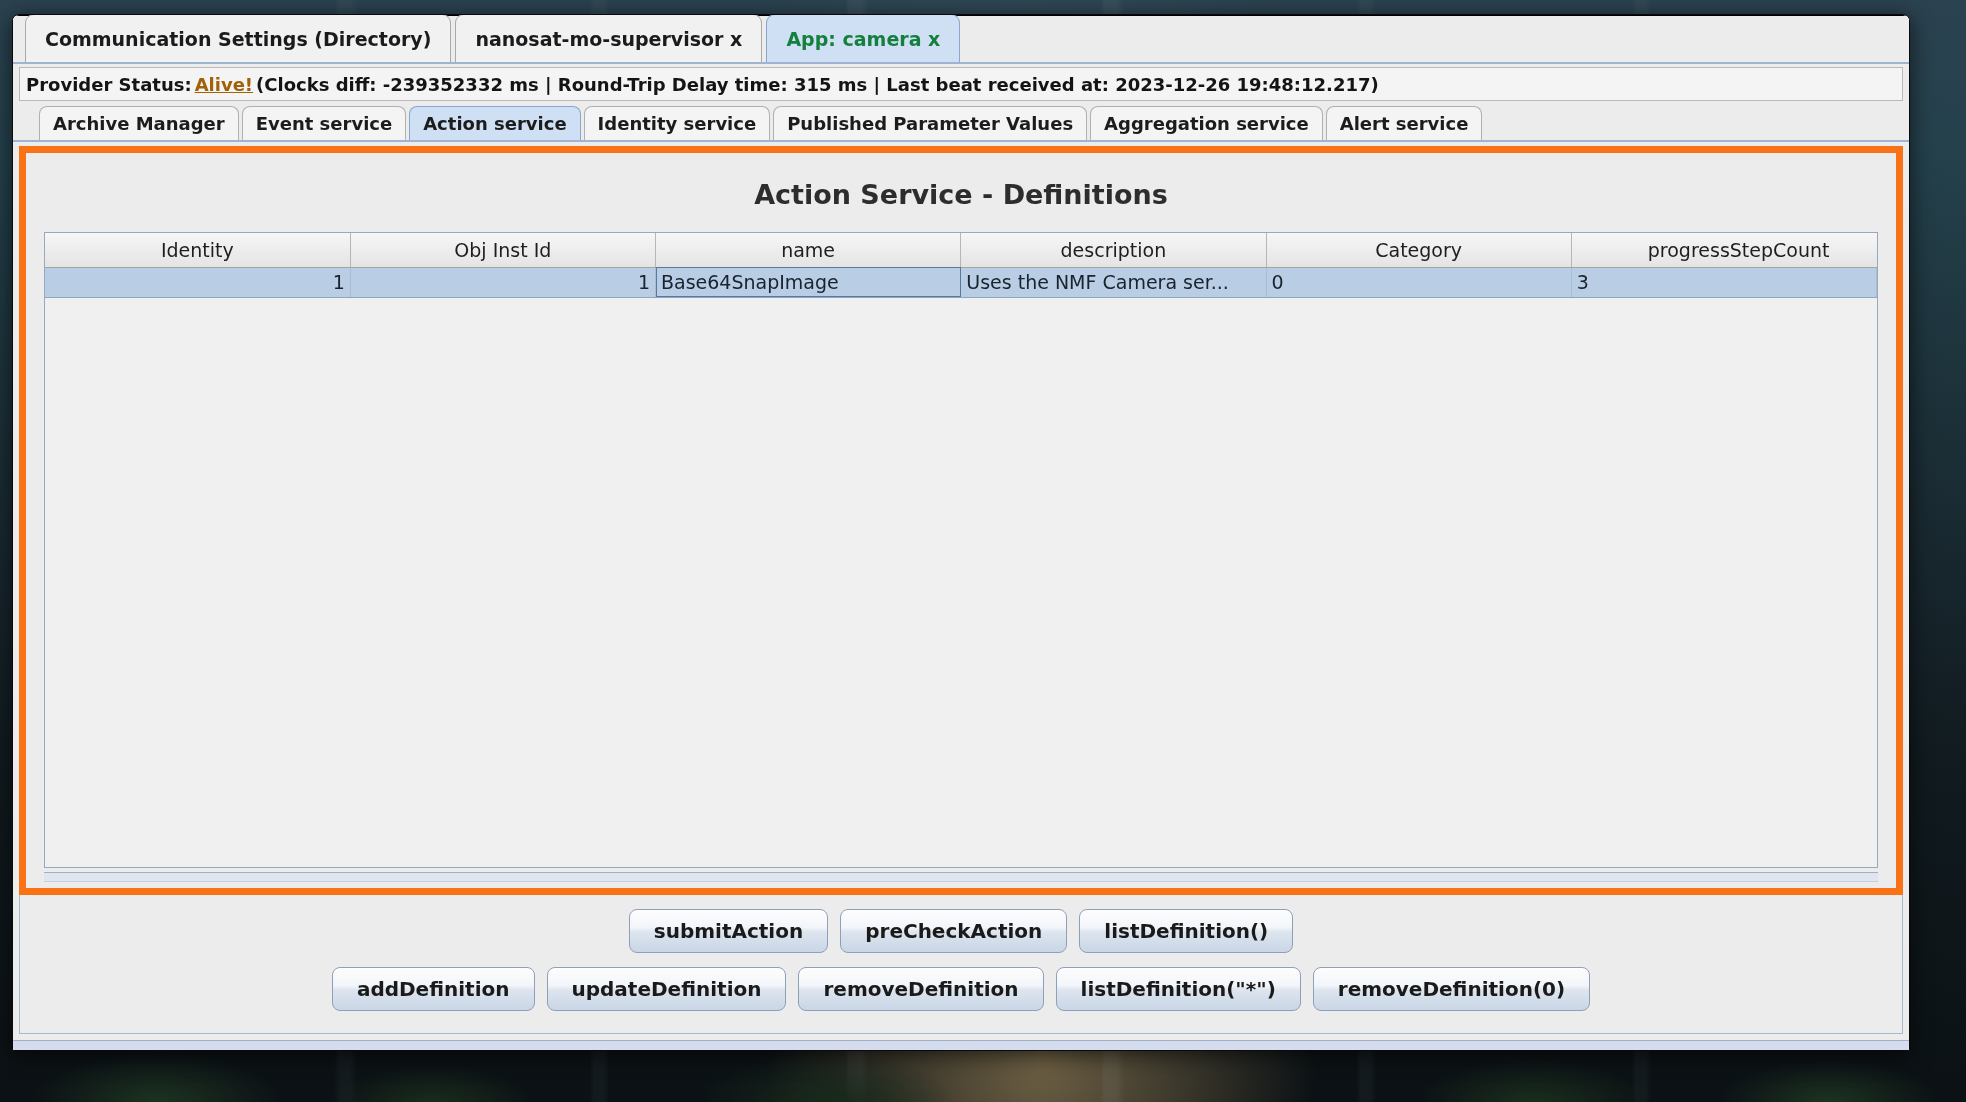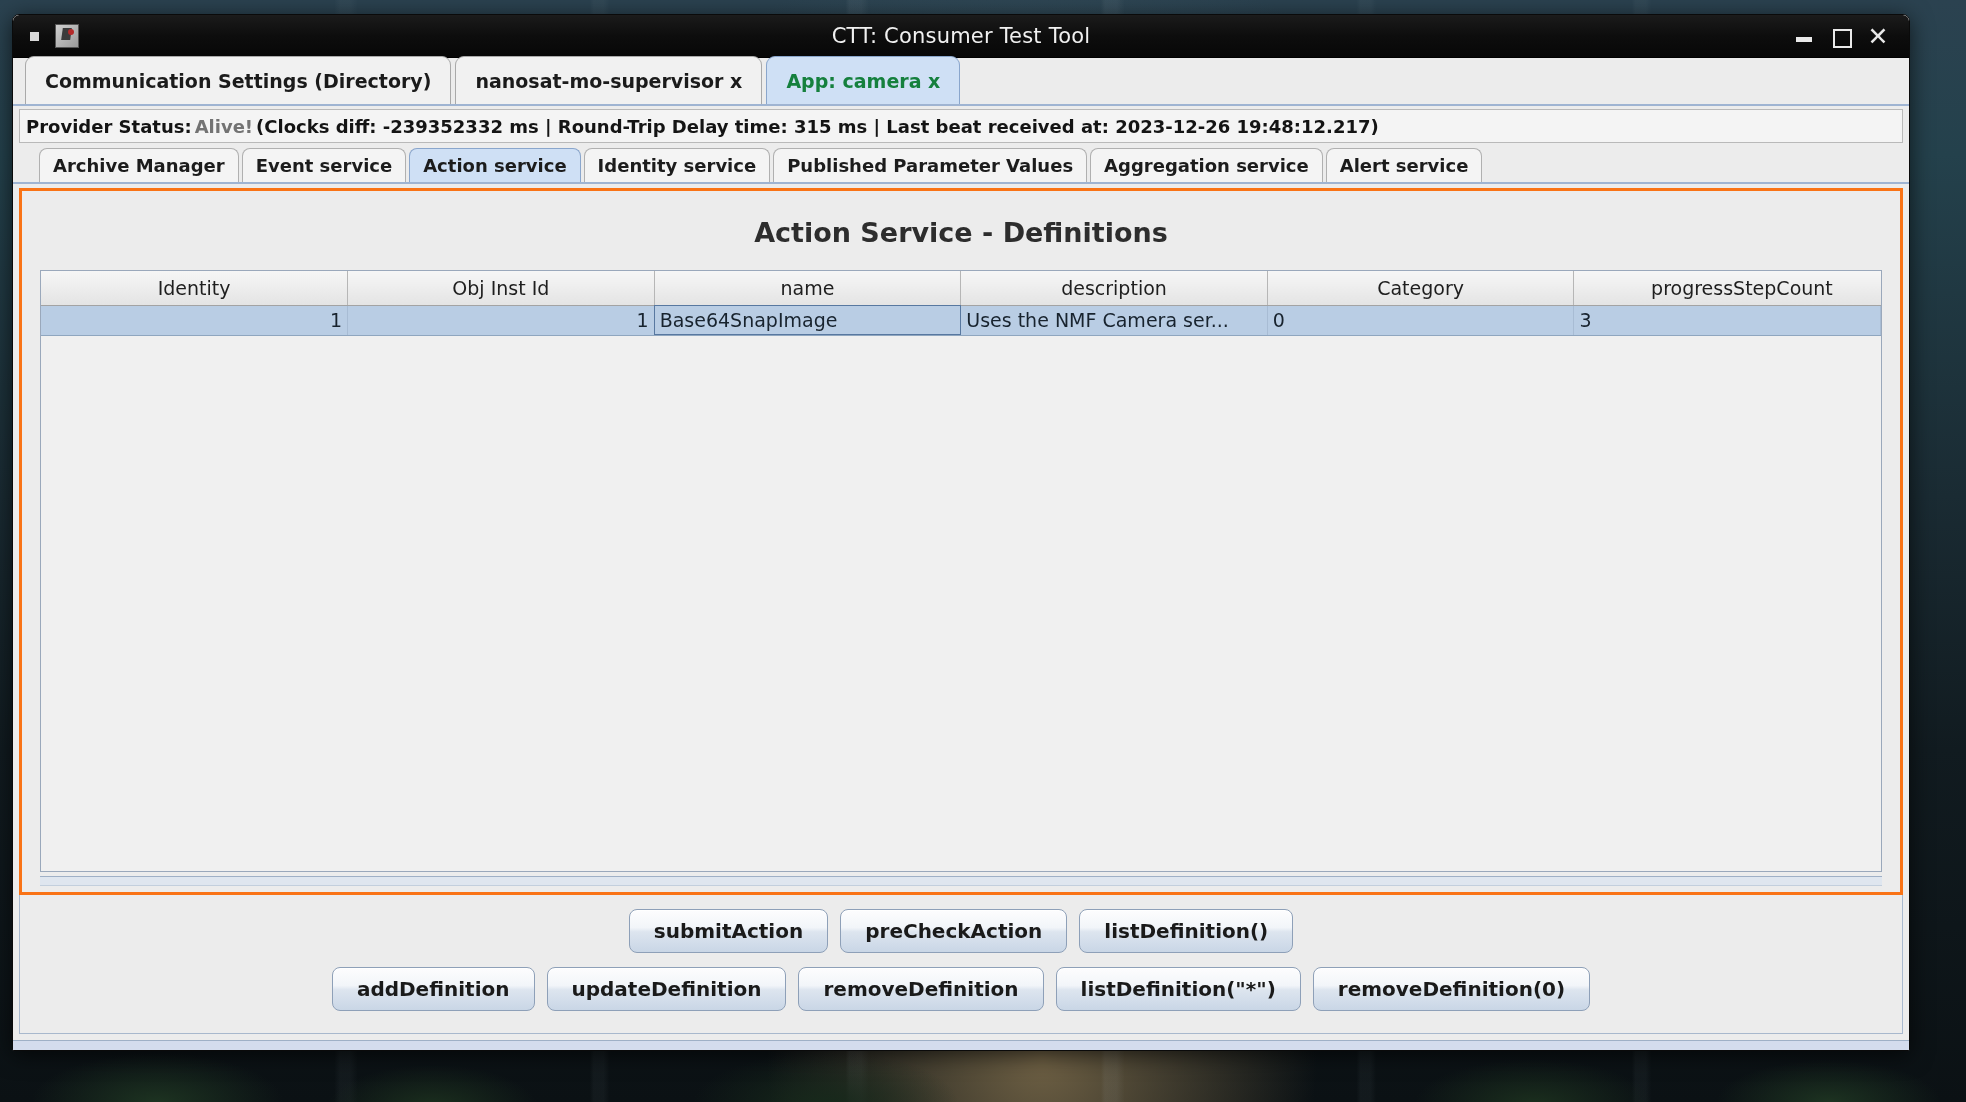--- a/index.html
+++ b/index.html
@@ -144,21 +144,21 @@
     flex: 0 0 34px; height: 34px;
     margin: 3px 6px 0 6px;
     background: #f4f4f4;
     border: 1px solid #b9b9b9;
     display: flex; align-items: center;
     padding: 0 6px;
     font-size: 18px; font-weight: bold; color: #141414;
     white-space: nowrap; overflow: hidden;
     font-family: "DejaVu Sans", sans-serif;
   }
-  .statusbar .alive { color: #737373; margin: 0 3px; }
+  .statusbar .alive { color: #a16207; text-decoration: underline; margin: 0 3px; }
 
   
   .svctabs {
     flex: 0 0 38px; height: 38px;
     display: flex; align-items: flex-end;
     padding-left: 26px;
     margin-top: 3px;
     border-bottom: 2px solid #9fb4d2;
     background: #ececec;
   }
@@ -175,21 +175,21 @@
     white-space: nowrap;
     font-family: "DejaVu Sans", sans-serif;
   }
   .svctab.active { background: #cfe0f5; border-color: #8aa6cc; }
 
   
   .content {
     flex: 1 1 auto;
     margin: 4px 6px 0 6px;
     background: #ececec;
-    border: 3px solid #f97316;
+    border: 7px solid #f97316;
     display: flex; flex-direction: column;
     min-height: 0;
   }
   .page-title {
     text-align: center;
     font-size: 27px; font-weight: bold;
     color: #2d2d2d;
     padding: 26px 0 22px 0;
     font-family: "DejaVu Sans", sans-serif;
   }
@@ -277,30 +277,20 @@
   }
 </style>
 </head>
 <body>
 
 <div class="wallpaper-streaks"></div>
 <div class="wallpaper-foliage"></div>
 
 <div class="window">
 
-  <div class="titlebar">
-    <div class="tb-dot"></div>
-    <div class="tb-appicon"></div>
-    <div class="tb-title">CTT: Consumer Test Tool</div>
-    <div class="tb-controls">
-      <div class="ctl ctl-min"></div>
-      <div class="ctl ctl-max"></div>
-      <div class="ctl ctl-close">✕</div>
-    </div>
-  </div>
 
   <div class="winbody">
 
     <div class="toptabs">
       <div class="toptab">
         <span>Communication Settings (Directory)</span>
       </div>
       <div class="toptab">
         <span>nanosat-mo-supervisor x</span>
       </div>

